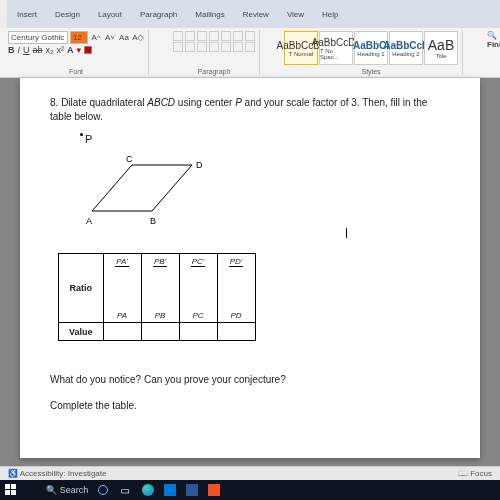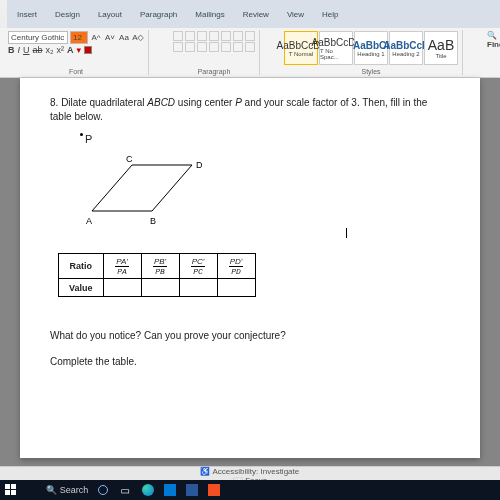--- a/index.html
+++ b/index.html
@@ -103,32 +103,32 @@
   .ratio-table td, .ratio-table th {
     border: 1px solid #000;
     padding: 2px 10px;
     text-align: center;
     min-width: 38px;
     height: 18px;
     font-weight: normal;
   }
   .ratio-table th { font-weight:bold; }
   .frac {
-    display:inline-flex; flex-direction:column; align-items:center; font-size:8px; line-height:1;
+    display:inline-flex; flex-direction:column; align-items:center; font-size:8px; line-height:1;gap:44px;
   }
   .frac .num { border-bottom:1px solid #000; padding:0 1px; font-style:italic;}
-  .frac .den { padding-top:1px; font-style:italic;font-family:Liberation Mono, monospace;}
+  .frac .den { padding-top:1px; font-style:italic;}
   .cursor-caret { display:inline-block; width:1px; height:10px; background:#000; margin-left:120px; vertical-align:middle;}
 
   
   .status {
     position:absolute; bottom:20px; left:0; right:0;
     height:14px; background:#e8e8e8; border-top:1px solid #ccc;
     font-size:8px; display:flex; align-items:center; padding:0 8px;
-    color:#555; justify-content:space-between;flex-direction:column;
+    color:#555; justify-content:space-between;
   }
   .taskbar {
     position:absolute; bottom:0; left:0; right:0;
     height:20px; background:#0b1420;
     display:flex; align-items:center; padding-left:4px; gap:10px;
   }
   .tb-icon { width:14px; height:14px; display:flex; align-items:center; justify-content:center; font-size:10px; color:#fff; }
   .tb-search { color:#ccc; font-size:9px; margin-left:18px; }
   .tb-cortana { width:10px; height:10px; border:1.5px solid #8ab7ff; border-radius:50%; }
   .tb-app { width:12px; height:12px; }

